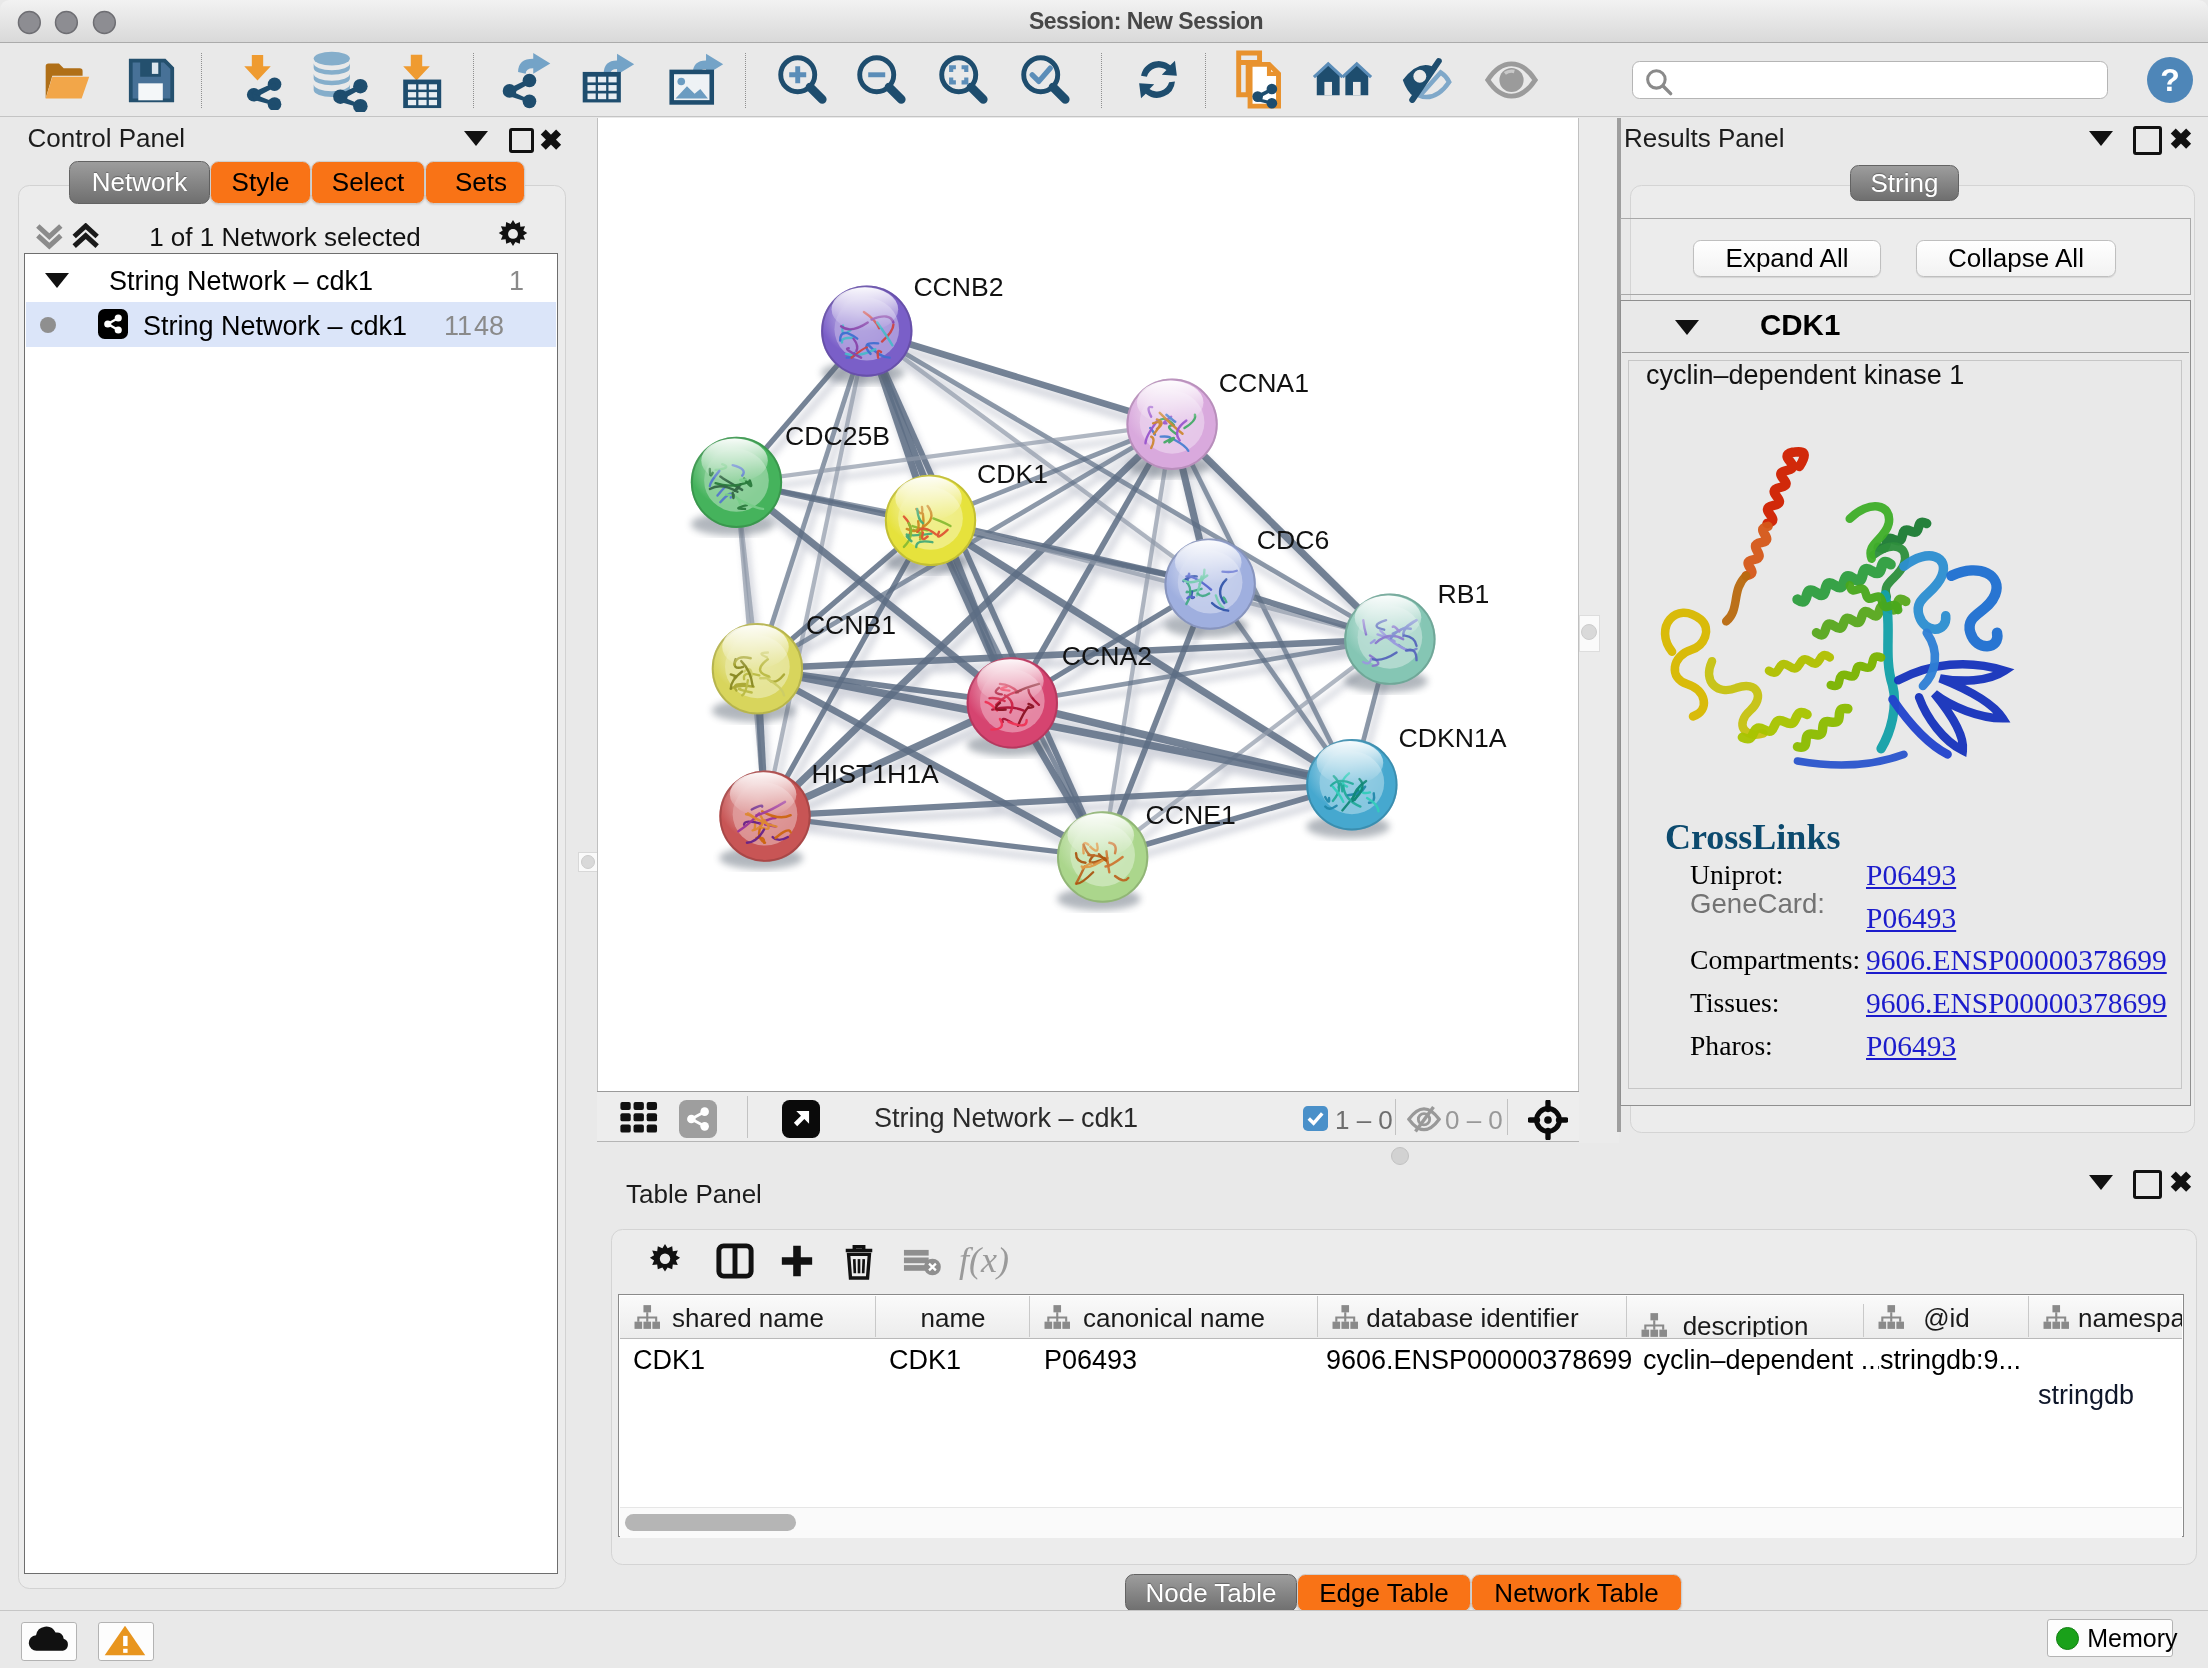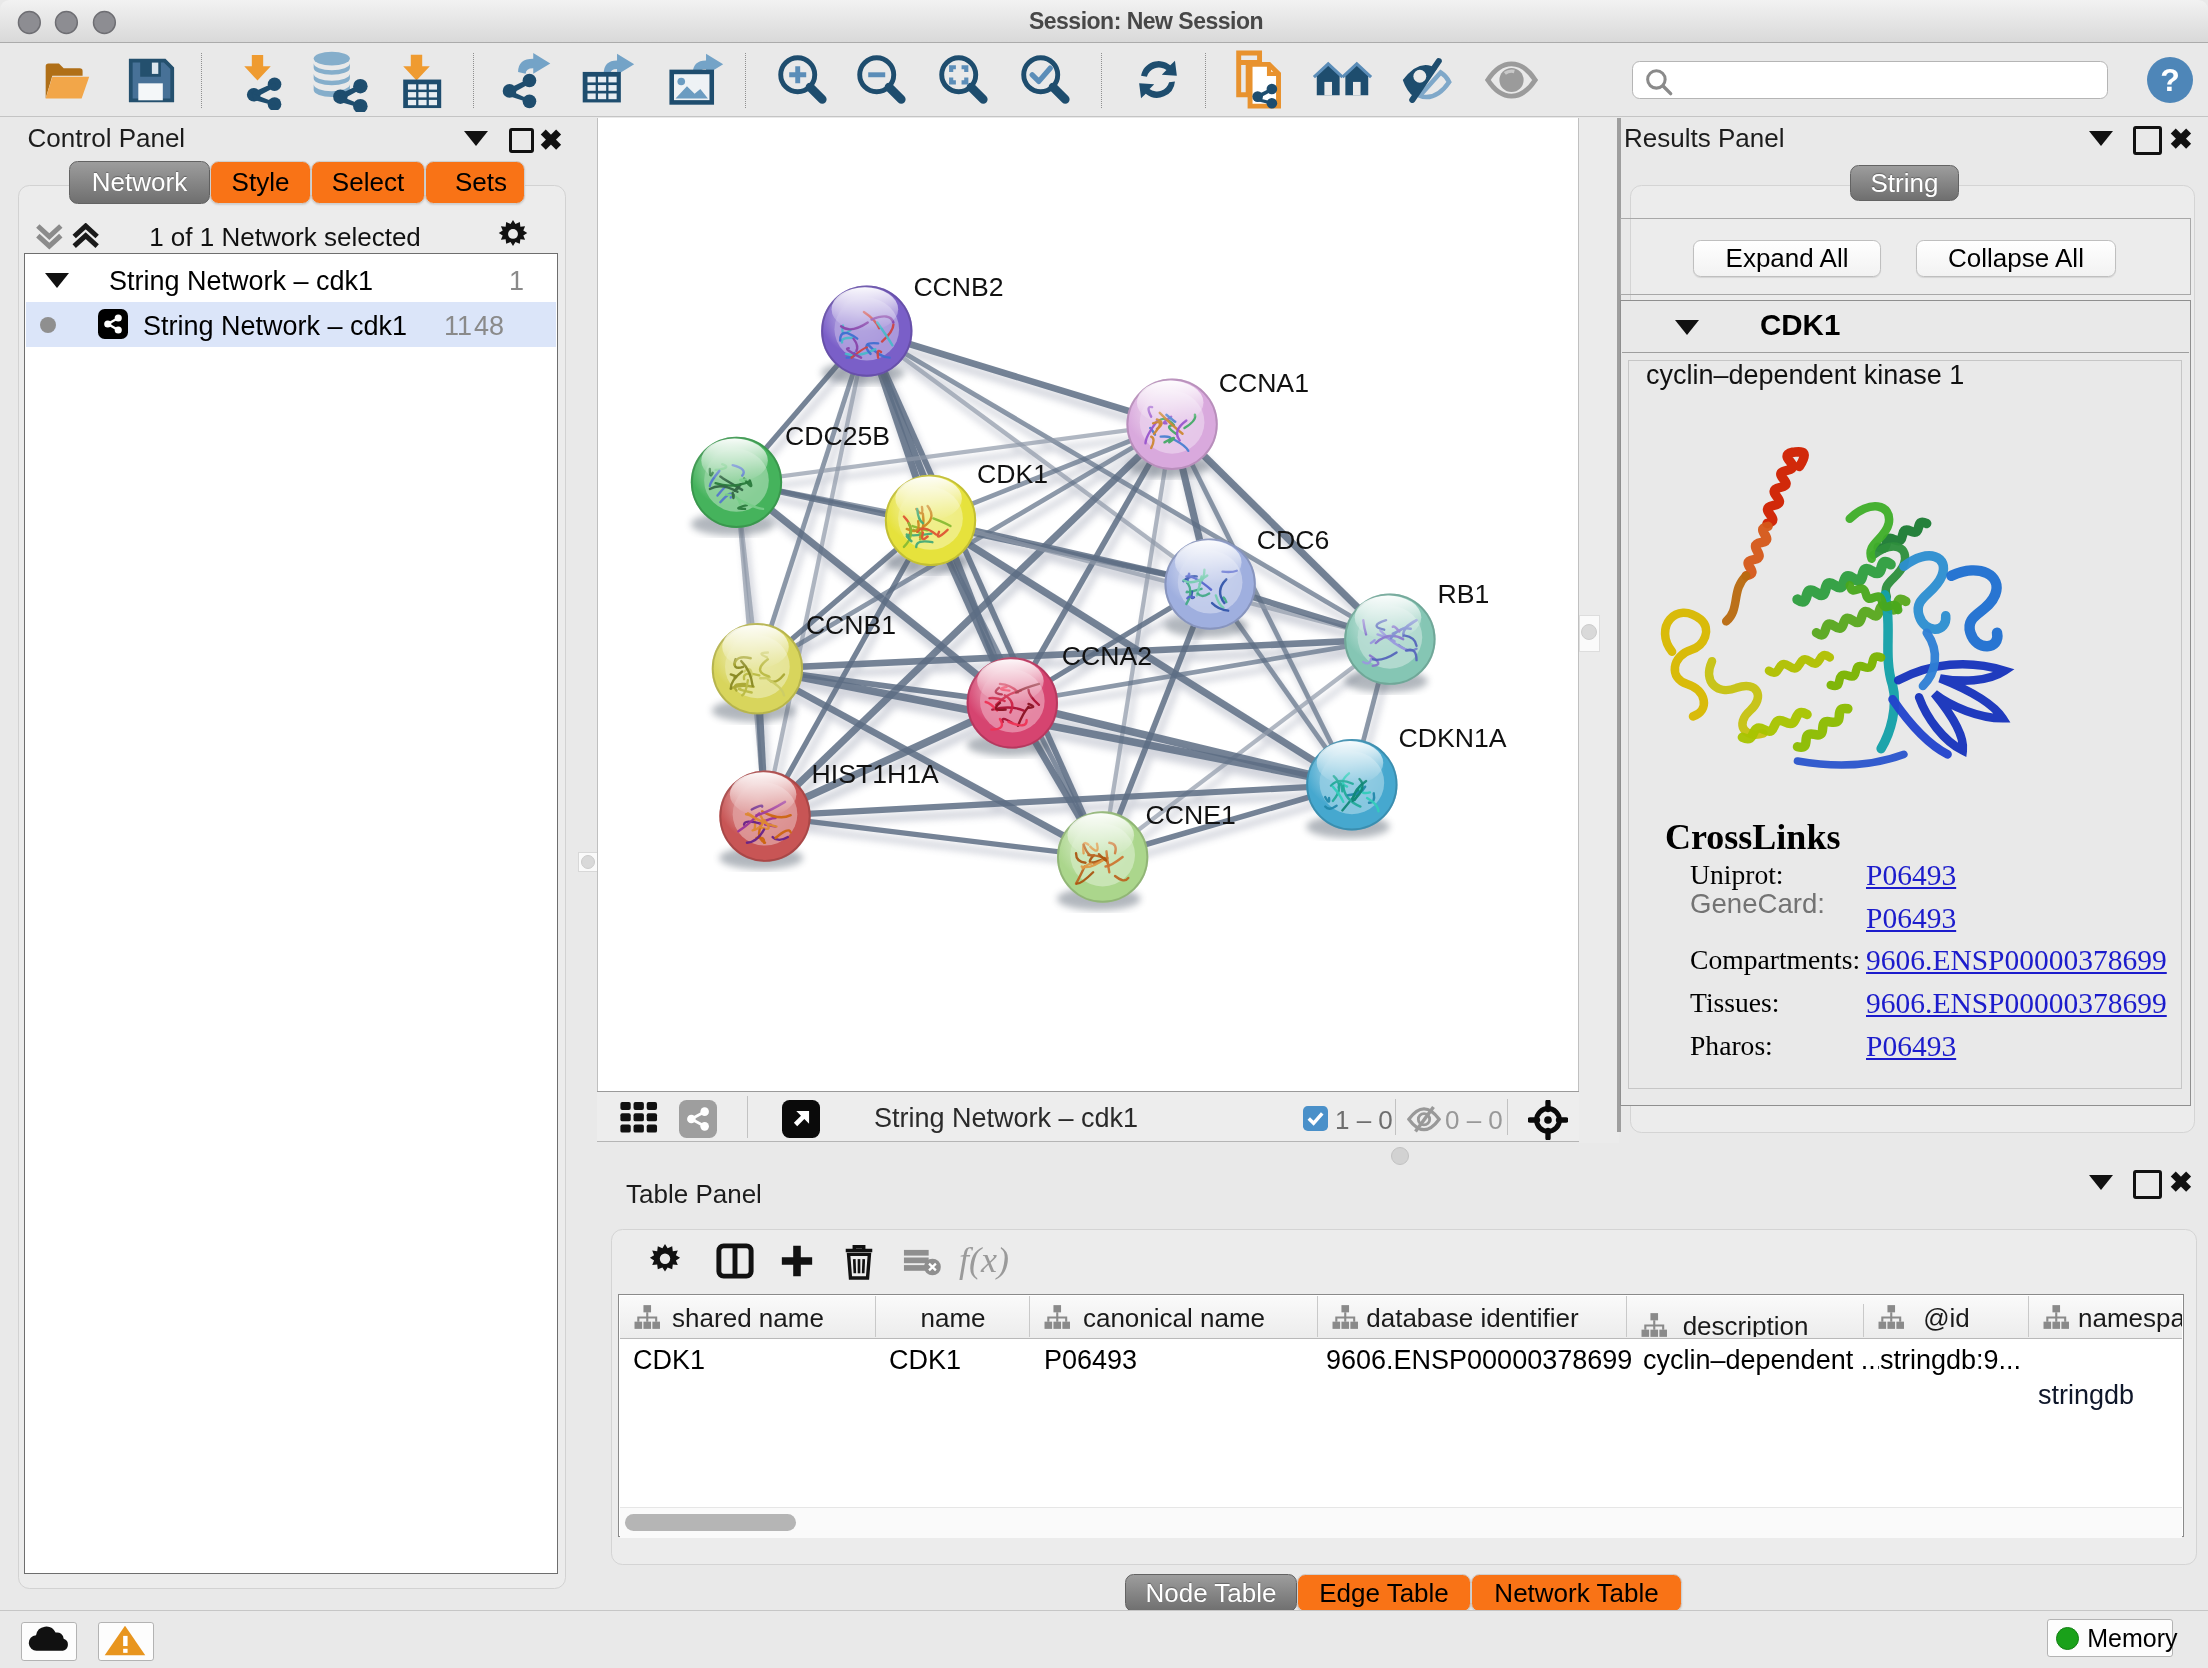--- a/index.html
+++ b/index.html
@@ -833,21 +833,21 @@
         <path d="M312 150 C342 136 366 150 358 170 C350 190 326 190 332 210 C338 230 364 228 360 210" fill="none" stroke="#1f6fd0" stroke-width="11" stroke-linecap="round" opacity="0.96"></path>
         <path d="M256 260 C290 242 330 238 368 250 C350 262 322 262 300 258 C330 270 356 284 366 300 C342 300 312 288 294 274 C312 296 326 318 324 334 C304 324 286 300 278 278" fill="none" stroke="#1733bb" stroke-width="9" stroke-linecap="round" opacity="0.96"></path>
         <path d="M250 280 C268 306 288 328 308 338" fill="none" stroke="#2244cc" stroke-width="9" stroke-linecap="round" opacity="0.96"></path>
         <path d="M150 345 C190 352 230 350 262 338" fill="none" stroke="#2b55cc" stroke-width="8" stroke-linecap="round" opacity="0.96"></path>
         <path d="M120 250 C133 259 128 236 141 245 C155 255 150 231 163 240 C176 250 171 226 184 236" fill="none" stroke="#b0c000" stroke-width="9" stroke-linecap="round" opacity="0.96"></path>
         <path d="M185 265 C200 271 188 250 203 255 C217 261 206 240 220 246 C235 251 223 230 238 236" fill="none" stroke="#7ab300" stroke-width="9" stroke-linecap="round" opacity="0.96"></path>
         <path d="M205 90 C225 70 250 74 246 95 C242 112 222 116 228 132" fill="none" stroke="#3fae2a" stroke-width="9" stroke-linecap="round" opacity="0.96"></path>
         <path d="M205 160 C208 174 218 155 222 169 C225 183 235 163 239 177 C242 192 252 172 256 186" fill="none" stroke="#49a81c" stroke-width="9" stroke-linecap="round" opacity="0.96"></path>
         <path d="M286 210 C300 230 296 252 282 266" fill="none" stroke="#2f7fd4" stroke-width="9" stroke-linecap="round" opacity="0.96"></path>
       </svg></div>
-  <div class="abs" style="left:1665px;top:816px;font-size:36px;font-weight:bold;color:#000000;font-family:'Liberation Serif',serif;">CrossLinks</div>
+  <div class="abs" style="left:1665px;top:816px;font-size:36px;font-weight:bold;color:#0c4a6e;font-family:'Liberation Serif',serif;">CrossLinks</div>
   <div class="abs" style="left:1690px;top:859px;font-size:27.6px;color:#000;font-family:'Liberation Serif',serif;">Uniprot:</div>
   <div class="abs" style="left:1690px;top:888px;font-size:27.6px;color:#737373;font-family:Liberation Sans, sans-serif;">GeneCard:</div>
   <div class="abs" style="left:1690px;top:944px;font-size:27.6px;color:#000;font-family:'Liberation Serif',serif;">Compartments:</div>
   <div class="abs" style="left:1690px;top:987px;font-size:27.6px;color:#000;font-family:'Liberation Serif',serif;">Tissues:</div>
   <div class="abs" style="left:1690px;top:1030px;font-size:27.6px;color:#000;font-family:'Liberation Serif',serif;">Pharos:</div>
   <div class="abs" style="left:1866px;top:859px;font-size:29.5px;color:#1c1ccc;text-decoration:underline;font-family:'Liberation Serif',serif;">P06493</div>
   <div class="abs" style="left:1866px;top:902px;font-size:29.5px;color:#1c1ccc;text-decoration:underline;font-family:'Liberation Serif',serif;">P06493</div>
   <div class="abs" style="left:1866px;top:944px;font-size:29.5px;color:#1c1ccc;text-decoration:underline;font-family:'Liberation Serif',serif;">9606.ENSP00000378699</div>
   <div class="abs" style="left:1866px;top:987px;font-size:29.5px;color:#1c1ccc;text-decoration:underline;font-family:'Liberation Serif',serif;">9606.ENSP00000378699</div>
   <div class="abs" style="left:1866px;top:1030px;font-size:29.5px;color:#1c1ccc;text-decoration:underline;font-family:'Liberation Serif',serif;">P06493</div>

